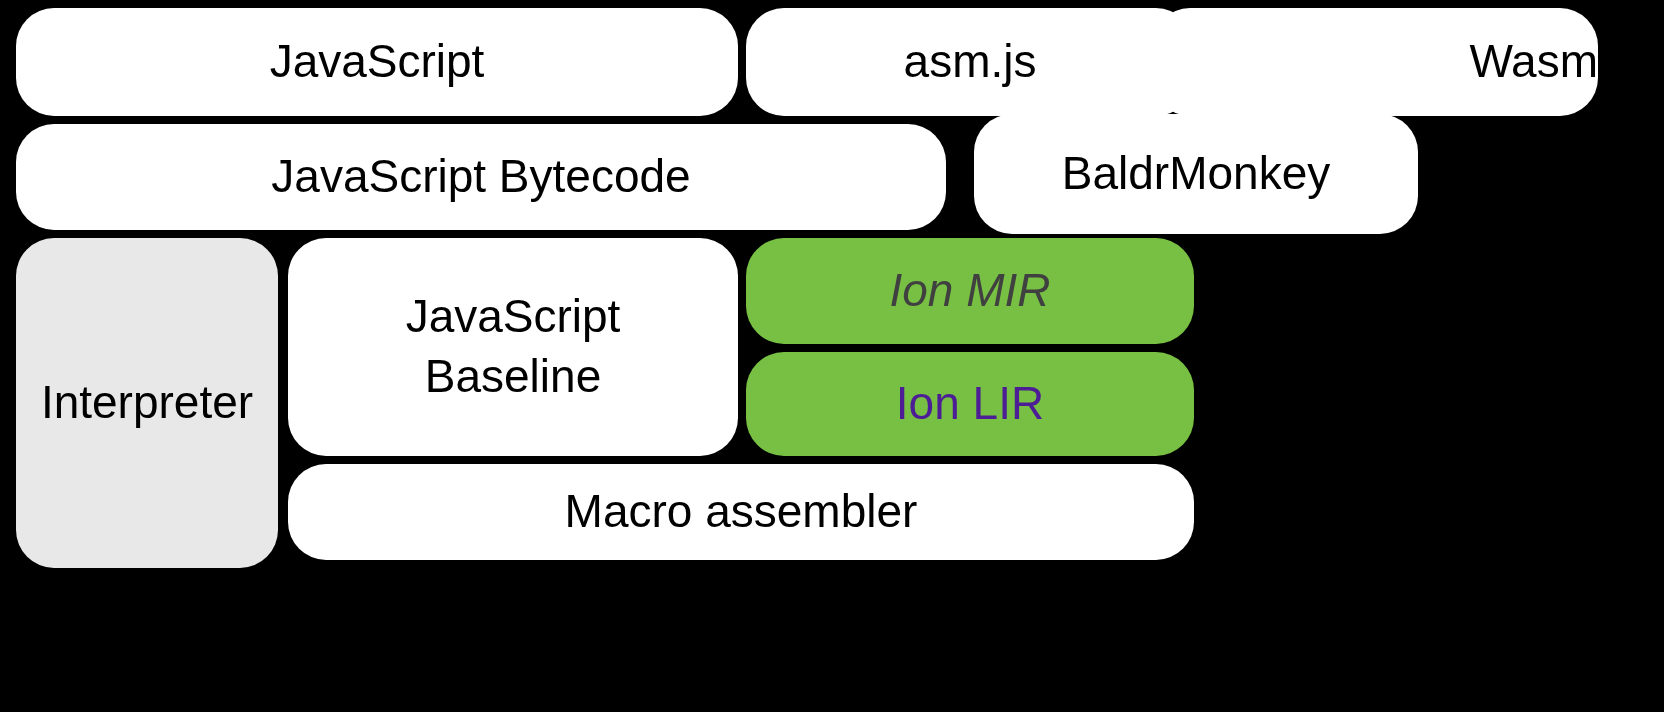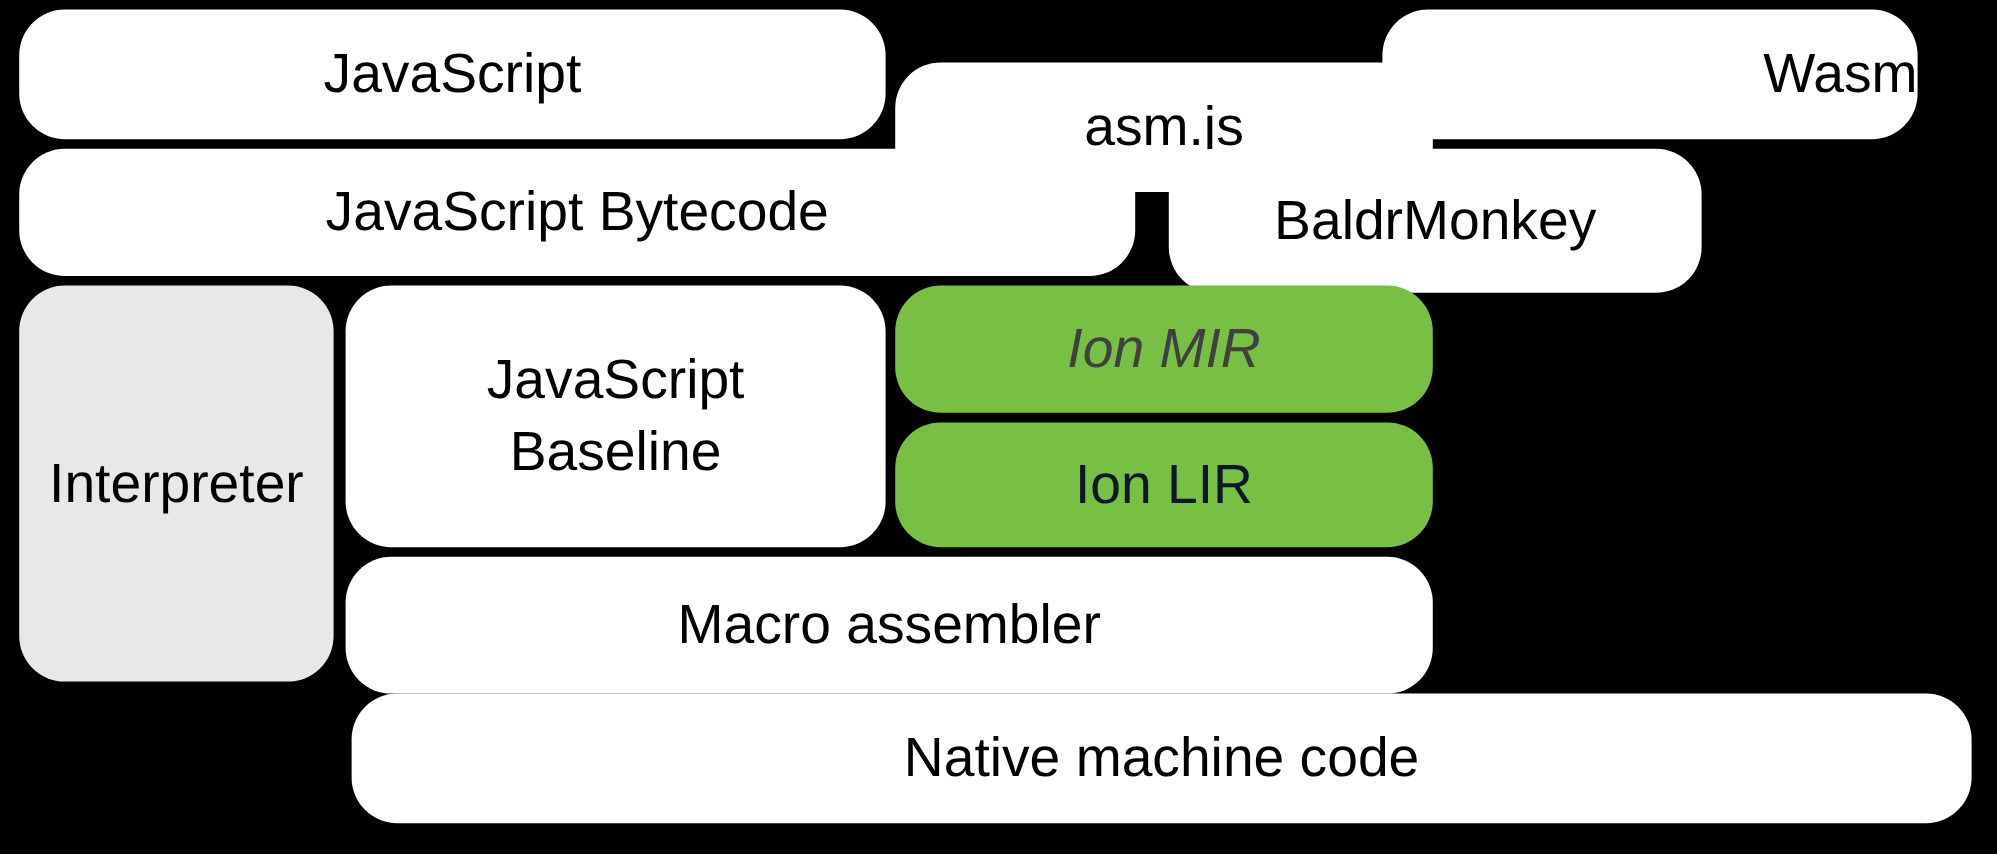--- a/index.html
+++ b/index.html
@@ -23,32 +23,32 @@
     align-items: center;
     justify-content: center;
     text-align: center;
     color: #000000;
     font-size: 46px;
     line-height: 1.3;
     box-sizing: border-box;
   }
   
   .b-javascript        { left: 16px;   top: 8px;   width: 722px;  height: 108px; }
-  .b-asmjs             { left: 746px;  top: 8px;   width: 448px;  height: 108px; margin-top: 44px; }
+  .b-asmjs             { left: 746px;  top: 8px;   width: 448px;  height: 108px; }
   .b-wasm              { left: 1152px; top: 8px;   width: 446px;  height: 108px; justify-content: flex-end; }
   
   .b-js-bytecode       { left: 16px;   top: 124px; width: 930px;  height: 106px; }
-  .b-baldrmonkey       { left: 974px;  top: 124px; width: 444px;  height: 120px; }
+  .b-baldrmonkey       { left: 974px;  top: 114px; width: 444px;  height: 120px; }
   
   .b-interpreter       { left: 16px;   top: 238px; width: 262px;  height: 330px; }
   .b-js-baseline       { left: 288px;  top: 238px; width: 450px;  height: 218px; flex-direction: column; }
   .b-ion-mir           { left: 746px;  top: 238px; width: 448px;  height: 106px; }
   .b-ion-lir           { left: 746px;  top: 352px; width: 448px;  height: 104px; }
   .b-cranelift         { left: 1202px; top: 352px; width: 446px;  height: 218px; }
-  .b-macro-assembler   { left: 288px;  top: 464px; width: 906px;  height: 114px; }
+  .b-macro-assembler   { left: 288px;  top: 464px; width: 906px;  height: 96px; }
   
   .b-native            { left: 293px;  top: 578px; width: 1350px; height: 108px; }
   .label { display: block; }
 </style>
 </head>
 <body>
 
 <div id="canvas" style="background-color: rgb(0, 0, 0); border-radius: 28px;">
 
   <div class="box b-javascript" style="background-color: rgb(255, 255, 255); color: rgb(0, 0, 0);">
@@ -77,26 +77,23 @@
 
   <div class="box b-js-baseline" style="background-color: rgb(255, 255, 255); color: rgb(0, 0, 0);">
     <span class="label">JavaScript</span>
     <span class="label">Baseline</span>
   </div>
 
   <div class="box b-ion-mir" style="background-color: rgb(119, 192, 67); color: #404040; font-style: italic;">
     <span class="label">Ion MIR</span>
   </div>
 
-  <div class="box b-ion-lir" style="background-color: rgb(119, 192, 67); color: #0f172a;">
+  <div class="box b-ion-lir" style="background-color: rgb(119, 192, 67); color: #4c1d95;">
     <span class="label">Ion LIR</span>
   </div>
 
 
   <div class="box b-macro-assembler" style="background-color: rgb(255, 255, 255); color: rgb(0, 0, 0);">
     <span class="label">Macro assembler</span>
   </div>
 
-  <div class="box b-native" style="background-color: rgb(255, 255, 255); color: rgb(0, 0, 0);">
-    <span class="label">Native machine code</span>
-  </div>
 
 </div>
 
 </body></html>

